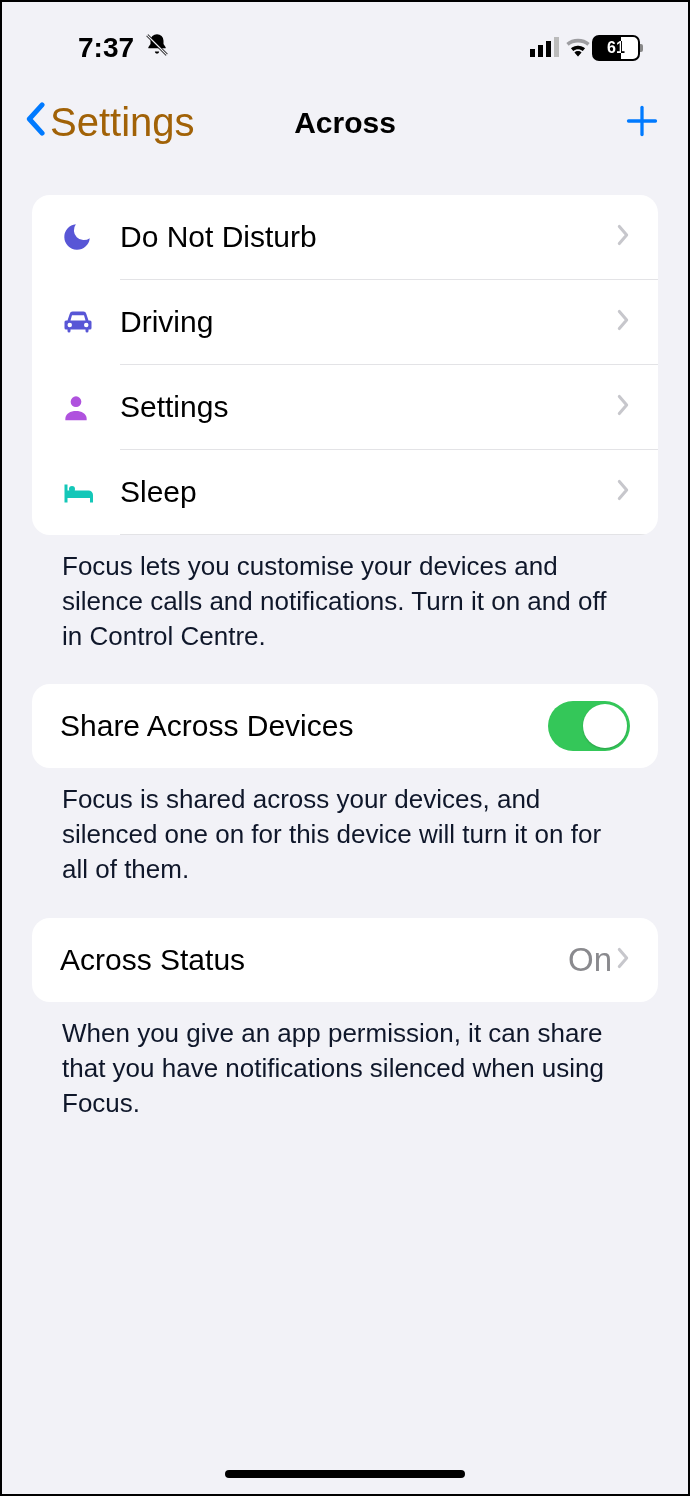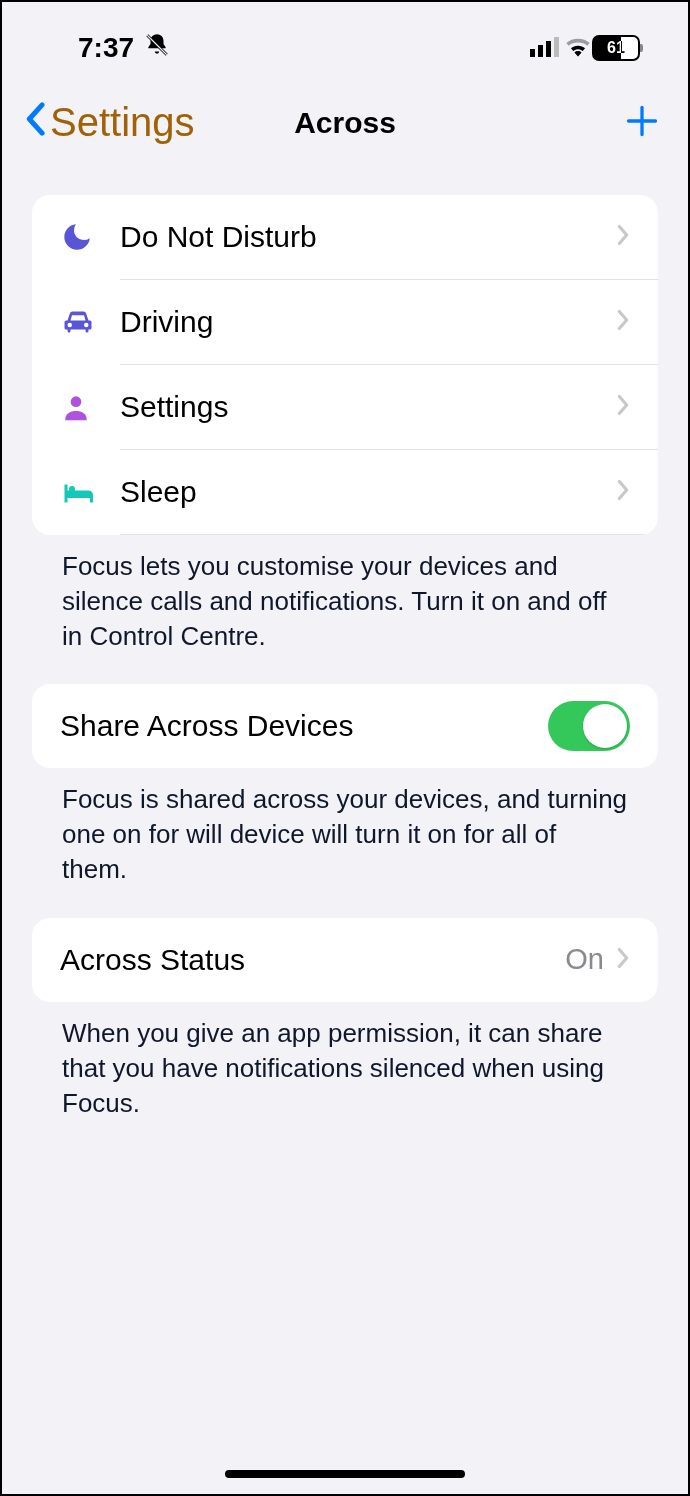--- a/index.html
+++ b/index.html
@@ -53,21 +53,21 @@
     margin-top: 30px;
   }
   .row {
     display: flex;
     align-items: center;
     min-height: 84px;
     padding: 0 28px;
   }
   .row-icon { width: 60px; display: flex; align-items: center; justify-content: flex-start; }
   .row-label { flex: 1; font-size: 30px; }
-  .row-value { font-size: 29px; color: #8a8a8e; margin-right: 12px; }
+  .row-value { font-size: 33px; color: #8a8a8e; margin-right: 4px; }
   .chevron { color: #c7c7cc; }
   .divider { height: 1px; background: #e3e3e6; margin-left: 88px; }
   .footer-text {
     font-size: 26px;
     color: #0f172a;
     padding: 14px 30px 0 30px;
     line-height: 1.35;
   }
   .toggle {
     width: 82px;
@@ -231,21 +231,21 @@
   <div class="footer-text">Focus lets you customise your devices and silence calls and notifications. Turn it on and off in Control Centre.</div>
 
   <div class="section">
     <div class="row">
       <span class="row-label">Share Across Devices</span>
       <div class="toggle">
         <div class="toggle-knob"></div>
       </div>
     </div>
   </div>
-  <div class="footer-text">Focus is shared across your devices, and turning one on for will device will turn it on for all of them.</div>
+  <div class="footer-text">Focus is shared across your devices, and silenced one on for this device will turn it on for all of them.</div>
 
   <div class="section">
     <div class="row">
       <span class="row-label">Across Status</span>
       <span class="row-value">On</span>
       <span class="chevron">
         <svg width="14" height="22" viewBox="0 0 10 18" fill="none" stroke="#c7c7cc" stroke-width="2.5" stroke-linecap="round" stroke-linejoin="round">
             <polyline points="2,2 8,9 2,16"></polyline>
           </svg>
       </span>

